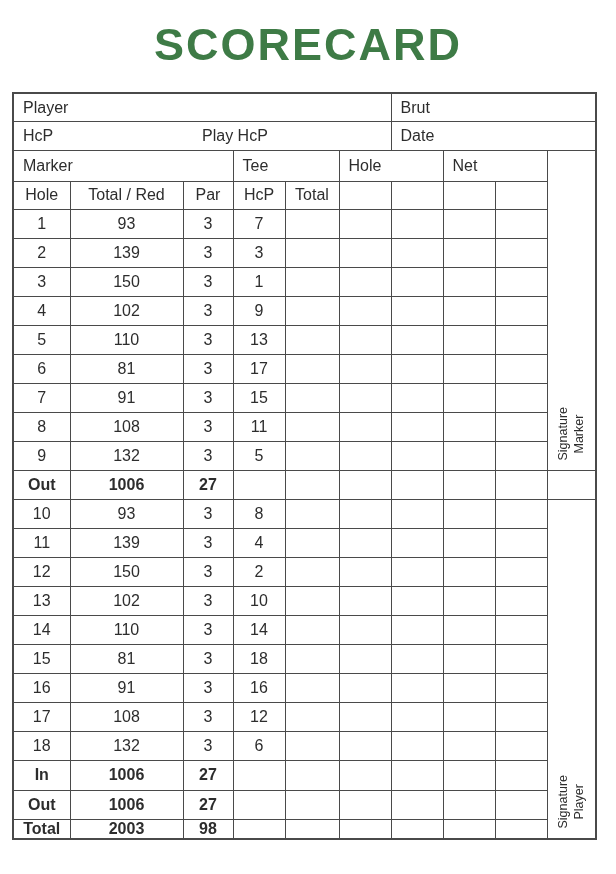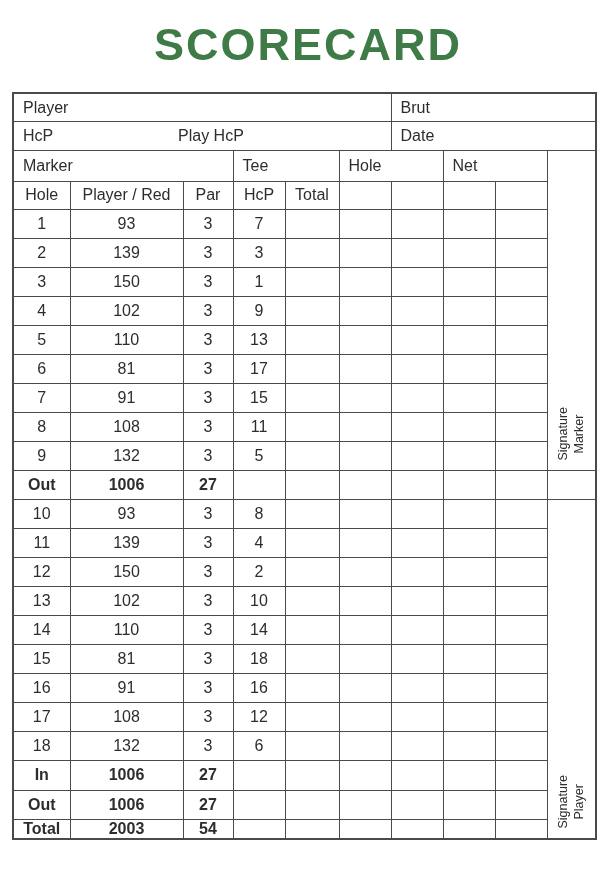--- a/index.html
+++ b/index.html
@@ -36,21 +36,21 @@
   .scorecard td.lbl { text-align: left; padding-left: 9px; }
   .scorecard td.b, .scorecard td .b { font-weight: bold; }
   tr.r-player  { height: 28px; }
   tr.r-hcp     { height: 29px; }
   tr.r-marker  { height: 31px; }
   tr.r-colhead { height: 28px; }
   tr.r-data    { height: 29px; }
   tr.r-in      { height: 30px; }
   tr.r-total   { height: 14px; }
   .hcp-cell { position: relative; }
-  .play-hcp { position: absolute; left: 164px; top: 50%; transform: translateY(-50%); white-space: nowrap; }
+  .play-hcp { position: absolute; left: 188px; top: 50%; transform: translateY(-50%); white-space: nowrap; }
   td.sig-cell { vertical-align: bottom; }
   .sig-text {
     writing-mode: vertical-rl;
     transform: rotate(180deg);
     margin: 0 auto 9px auto;
     font-size: 12.5px;
     line-height: 1.3;
     color: #2d2d2d;
     white-space: nowrap;
   }
@@ -93,21 +93,21 @@
       <td class="lbl" colspan="2">Net</td>
       <td class="sig-cell" rowspan="11">
         <div class="sig-text">
           <span>Signature</span>
           <span>Marker</span>
         </div>
       </td>
     </tr>
     <tr class="r-colhead" id="row-colhead">
       <td>Hole</td>
-      <td>Player / Red</td>
+      <td>Total / Red</td>
       <td>Par</td>
       <td>HcP</td>
       <td>Total</td>
       <td></td>
       <td></td>
       <td></td>
       <td></td>
     </tr>
     <tr class="r-data">
         <td>1</td>
@@ -343,21 +343,21 @@
       <td></td>
       <td></td>
       <td></td>
       <td></td>
       <td></td>
       <td></td>
     </tr>
     <tr class="r-total">
       <td class="b">Total</td>
       <td class="b">2003</td>
-      <td class="b">54</td>
+      <td class="b">98</td>
       <td></td>
       <td></td>
       <td></td>
       <td></td>
       <td></td>
       <td></td>
     </tr>
   </tbody>
 </table>
 

